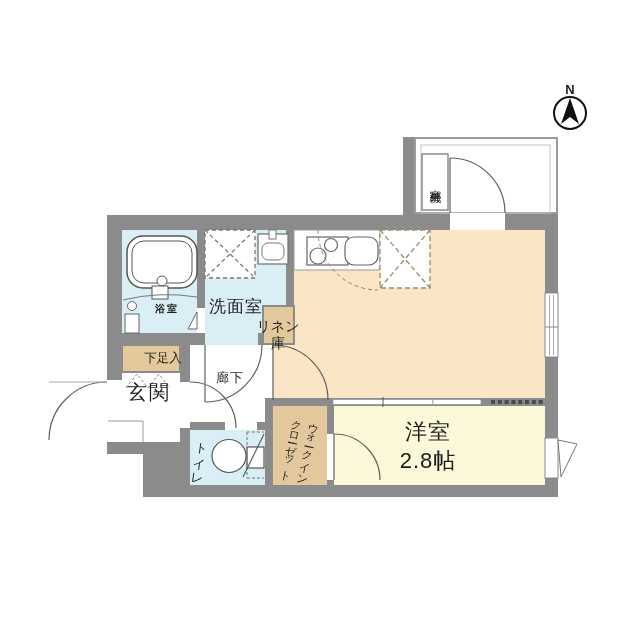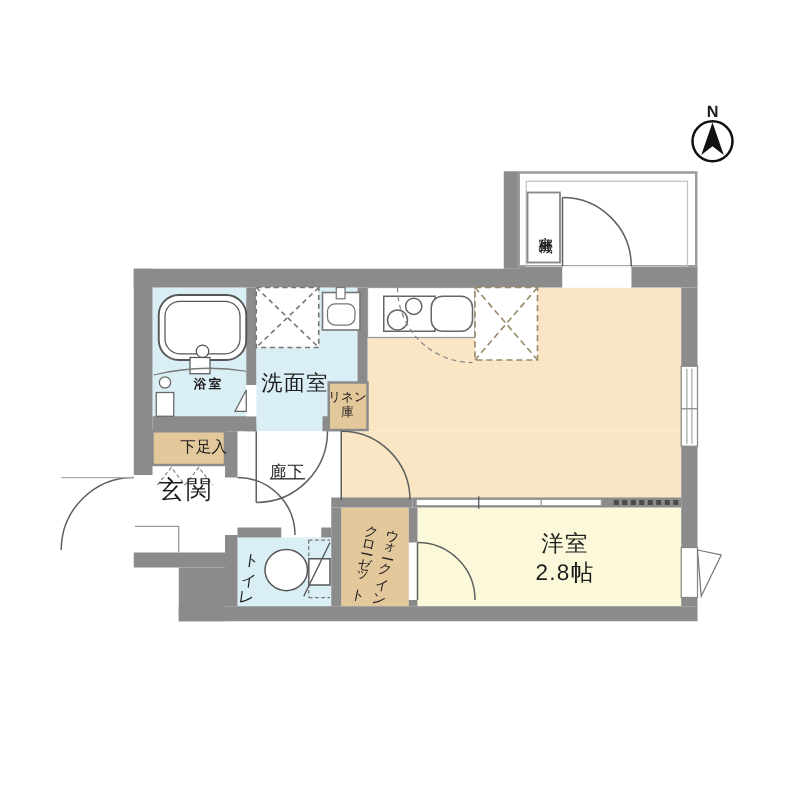--- a/index.html
+++ b/index.html
@@ -4,27 +4,27 @@
 <style>
   html,body{margin:0;padding:0;background:#ffffff;}
   body{width:640px;height:640px;overflow:hidden;font-family:"Liberation Sans",sans-serif;}
   .plan{position:relative;width:640px;height:640px;background:#fff;}
   .plan svg{position:absolute;left:0;top:0;}
   .lbl{position:absolute;transform:translate(-50%,-50%);color:#1c1c1c;white-space:nowrap;
        text-align:center;font-family:"Liberation Sans",sans-serif;line-height:1.3;}
   .lbl.two span{display:block;}
   .v{writing-mode:vertical-rl;text-orientation:upright;letter-spacing:2px;}
   .dk-l{font-size:20px;left:466px;top:313px;letter-spacing:1px;}
-  .yo-l{font-size:18px;left:428px;top:447px;letter-spacing:1px;margin-left:24px;}
+  .yo-l{font-size:22px;left:428px;top:447px;letter-spacing:1px;}
   .ba-l{font-size:10px;left:167px;top:308px;letter-spacing:2px;font-weight:bold;}
   .wa-l{font-size:17px;left:236px;top:307px;letter-spacing:1px;}
   .ge-l{font-size:20px;left:149px;top:392px;letter-spacing:2px;}
-  .ro-l{font-size:13px;left:230px;top:378px;letter-spacing:1px;text-decoration:underline;}
+  .ro-l{font-size:13px;left:230px;top:378px;letter-spacing:1px;}
   .sh-l{font-size:12.5px;left:151px;top:358px;margin-left:12px;}
-  .li-l{font-size:10px;left:278px;top:325px;line-height:1.2;}
+  .li-l{font-size:14px;left:278px;top:336px;line-height:1.2;font-family:Liberation Serif, serif;}
   .ou-l{font-size:11.5px;left:435px;top:182px;letter-spacing:1px;}
   .to-l{font-size:12.5px;left:200px;top:457px;transform:translate(-50%,-50%) rotate(8deg);letter-spacing:1px;}
   .wic-l{font-size:11px;left:300px;top:446px;transform:translate(-50%,-50%) rotate(12deg);
          writing-mode:vertical-rl;text-orientation:upright;letter-spacing:0.5px;line-height:1.55;}
   .wic-l span{display:block;}
   .n-l{font-size:13px;font-weight:bold;left:570px;top:90px;}
 </style>
 </head>
 <body>
 

